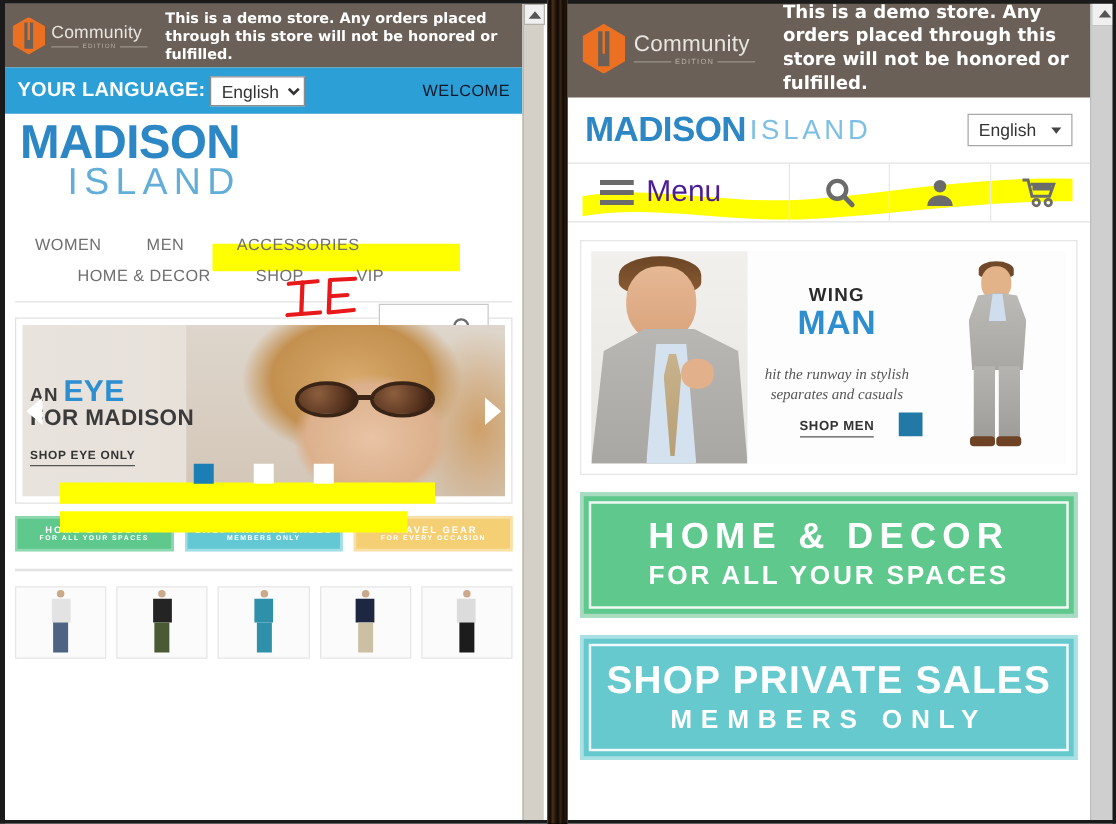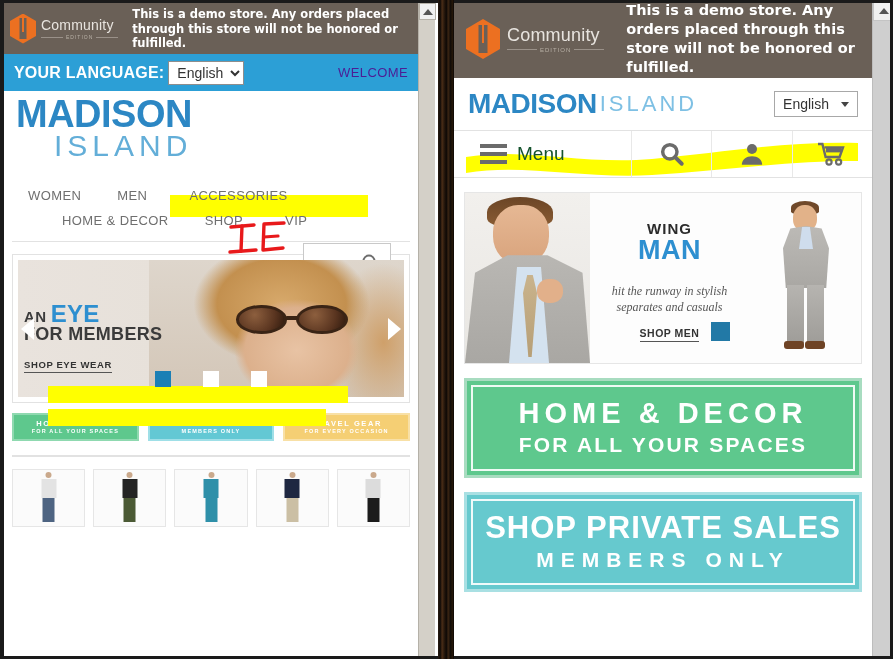--- a/index.html
+++ b/index.html
@@ -85,21 +85,21 @@
     color: #fff;
   }
   .lang-label { font-size: 16px; font-weight: bold; letter-spacing: .2px; color:#ffffff; }
   .lang-select {
     margin-left: 4px; font-size: 14px;
     font-family: "Liberation Sans", sans-serif;
     padding: 2px 4px; border: 1px solid #8d8d8d; background: #fff;
     color: #333; height: 24px;
   }
   .welcome-text {
-    margin-left: auto; font-size: 13px; color: #4c1d95; letter-spacing: .4px;
+    margin-left: auto; font-size: 13px; color: #0f172a; letter-spacing: .4px;
   }
 
   
   .logo-row { position: relative; height: 92px; }
   .ms-logo { position: absolute; left: 12px; top: 6px; line-height: .92; }
   .ms-madison {
     font-size: 38px; font-weight: bold; color: #2c87c4;
     letter-spacing: -0.5px;
   }
   .ms-island {
@@ -301,25 +301,25 @@
     border-bottom: 1px solid #e2e2e2; position: relative;
   }
   .r-nav-cell {
     flex: 1; display: flex; align-items: center; justify-content: center;
     border-right: 1px solid #e8e8e8; position: relative; z-index: 3;
   }
   .r-nav-cell.menu { flex: 1.9; justify-content: flex-start; padding-left: 26px; gap: 10px; }
   .r-nav-cell:last-child { border-right: none; }
   .burger { display: flex; flex-direction: column; gap: 4px; }
   .burger span { display: block; width: 27px; height: 4px; background: #6b6b6b; }
-  .menu-label { font-size: 19px; color: #14532d; }
+  .menu-label { font-size: 24px; color: #4c1d95; }
 
   
   .wm-card {
-    margin: 14px 10px 0 10px; border: 1px solid #e6e6e6; 
+    margin: 14px 10px 0 10px; border: 1px solid #e6e6e6; padding: 8px;
   }
   .wm-inner { position: relative; height: 170px; background: #fdfdfd; display: flex; }
   .wm-left {
     width: 125px; height: 100%; position: relative; overflow: hidden;
     background: linear-gradient(180deg, #f2f0ed 0%, #e8e6e2 100%);
   }
   .wm-face {
     position: absolute; left: 28px; top: 12px; width: 56px; height: 60px;
     border-radius: 45% 45% 48% 48%;
     background: linear-gradient(180deg, #e6b894 0%, #d8a37c 100%);
@@ -534,22 +534,22 @@
               <div class="sg-lens l"></div>
               <div class="sg-bridge"></div>
               <div class="sg-lens r"></div>
             </div>
           </div>
           <div class="car-text">
             <div class="car-line1">
               <span>AN</span>
               <span class="big">EYE</span>
             </div>
-            <div class="car-line2">FOR MEMBERS</div>
-            <div class="car-cta">SHOP EYE WEAR</div>
+            <div class="car-line2">FOR MADISON</div>
+            <div class="car-cta">SHOP EYE ONLY</div>
           </div>
           <div class="car-arrow prev"></div>
           <div class="car-arrow next"></div>
           <div class="car-dots">
             <div class="car-dot active"></div>
             <div class="car-dot"></div>
             <div class="car-dot"></div>
           </div>
         </div>
       </div>

